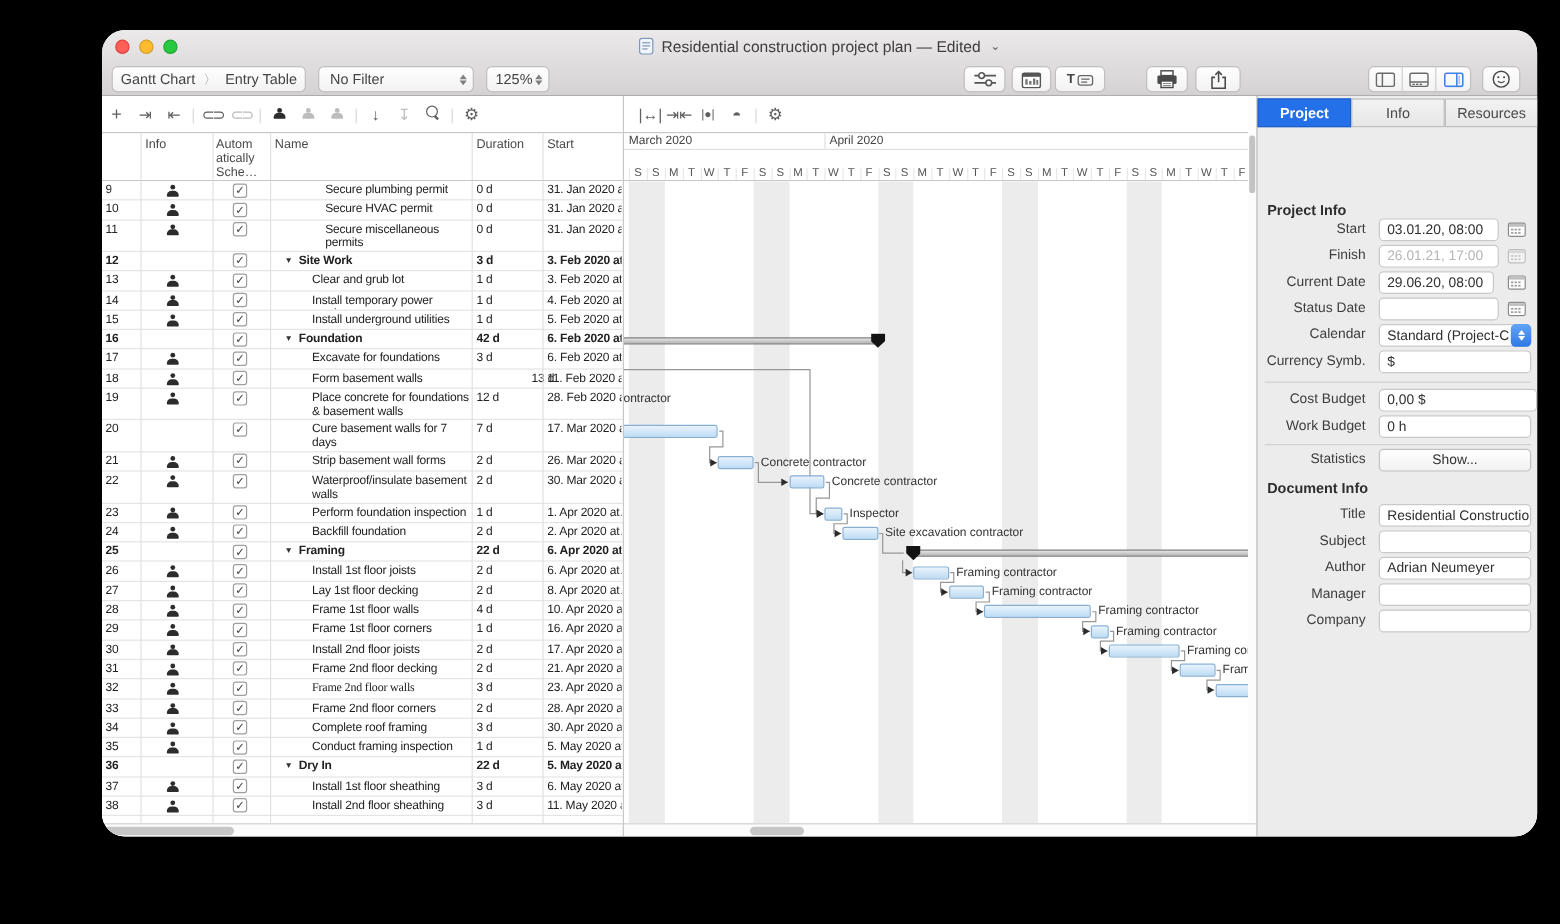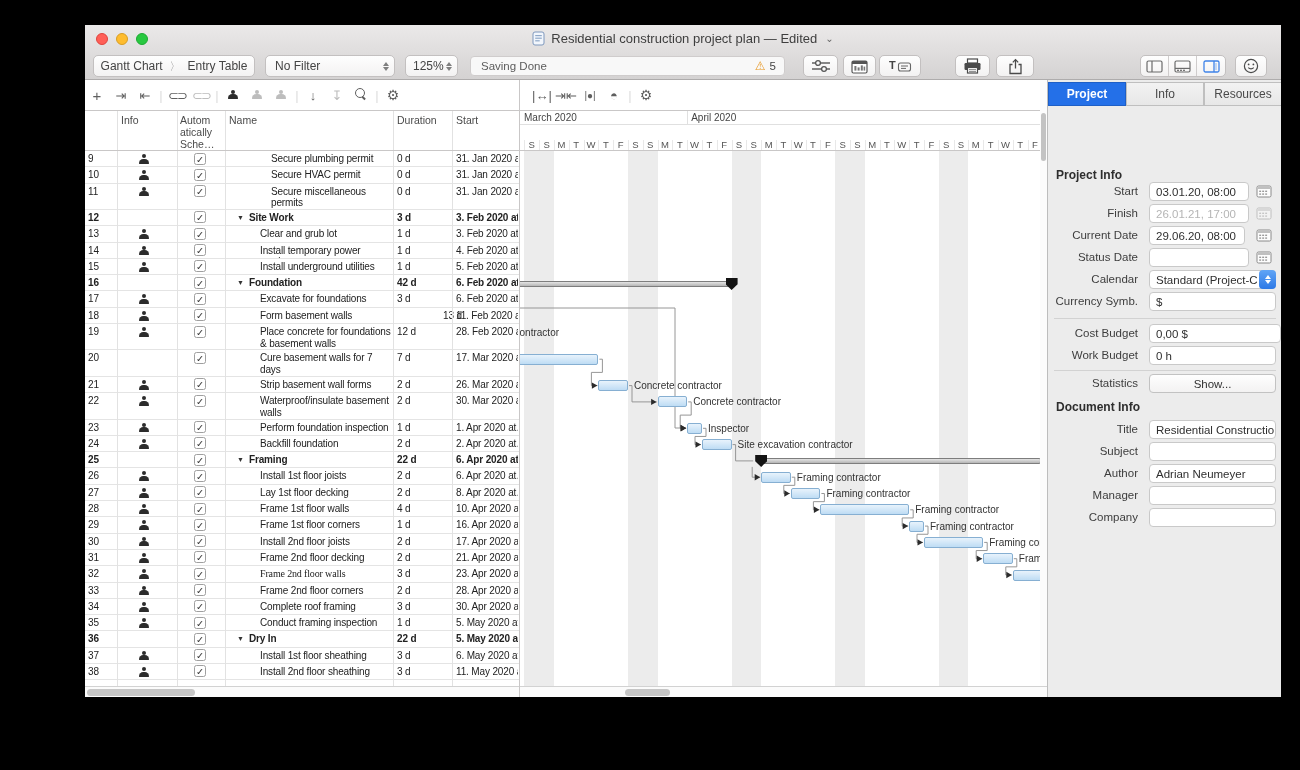--- a/index.html
+++ b/index.html
@@ -1,18 +1,18 @@
 <!DOCTYPE html>
 <html><head>
 <meta charset="utf-8">
 <style>
   html,body{margin:0;padding:0;background:#000;}
   *{box-sizing:border-box;font-family:"Liberation Sans",sans-serif;}
   .screen{position:relative;width:1300px;height:770px;background:#000;overflow:hidden;}
-  .window{position:absolute;left:85px;top:25px;width:1196px;height:672px;background:#fff;border-radius:0;overflow:hidden;box-shadow:0 18px 50px rgba(0,0,0,.6);}
+  .window{position:absolute;left:85px;top:25px;width:1196px;height:672px;background:#fff;border-radius:19px;overflow:hidden;box-shadow:0 18px 50px rgba(0,0,0,.6);}
   .chrome{position:absolute;left:0;top:0;width:100%;height:55px;background:linear-gradient(#ebe9e9,#d4d2d2);border-bottom:1px solid #aeacac;}
   .titlebar{position:absolute;left:0;top:0;width:100%;height:27px;display:flex;align-items:center;}
   .lights{position:absolute;left:11px;top:7.5px;display:flex;gap:8px;}
   .light{width:12px;height:12px;border-radius:50%;}
   .l-red{background:#ff5f57;border:0.5px solid #e0443e;}
   .l-yellow{background:#febc2e;border:0.5px solid #d89e24;}
   .l-green{background:#28c840;border:0.5px solid #1eaa33;}
   .titlewrap{margin:0 auto;display:flex;align-items:center;gap:6px;font-size:13px;color:#3e3e3e;}
   .titchev{font-size:10px;color:#666;margin-left:2px;}
   .tbar{position:absolute;left:0;top:27px;width:100%;height:28px;}
@@ -128,25 +128,20 @@
               <i class="dn"></i>
             </span>
         </div>
         <div class="tbtn" style="left:320px;width:53px;justify-content:flex-start;padding-left:7px;">
           <span>125%</span>
           <span class="updown">
               <i class="up"></i>
               <i class="dn"></i>
             </span>
         </div>
-        <div class="statusfld" style="left:385px;width:315px;">
-          <span style="padding-left:10px;">Saving Done</span>
-          <span class="warn">⚠</span>
-          <span class="warncount">5</span>
-        </div>
         <div class="tbtn" style="left:718px;width:35px;">
           <svg width="20" height="14" viewBox="0 0 20 14">
               <line x1="1" y1="4" x2="19" y2="4" stroke="#555" stroke-width="1.4"></line>
               <circle cx="7" cy="4" r="2.4" fill="#fbfbfb" stroke="#555" stroke-width="1.3"></circle>
               <line x1="1" y1="10" x2="19" y2="10" stroke="#555" stroke-width="1.4"></line>
               <circle cx="13" cy="10" r="2.4" fill="#fbfbfb" stroke="#555" stroke-width="1.3"></circle>
             </svg>
         </div>
         <div class="tbtn" style="left:758px;width:33px;">
           <svg width="17" height="15" viewBox="0 0 17 15">

